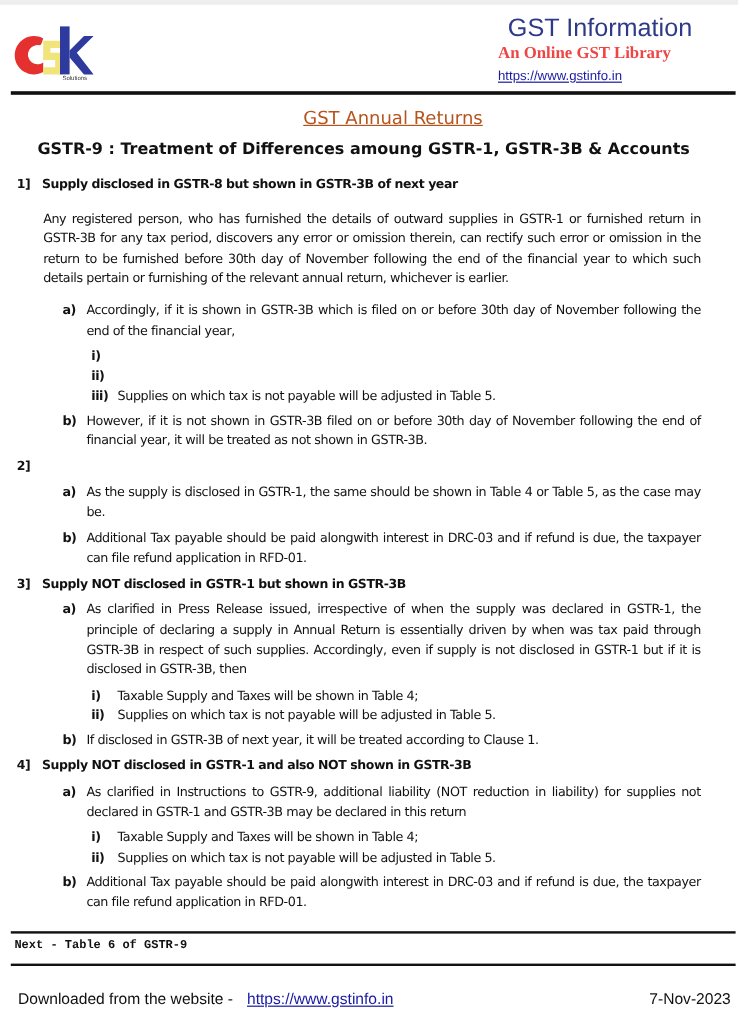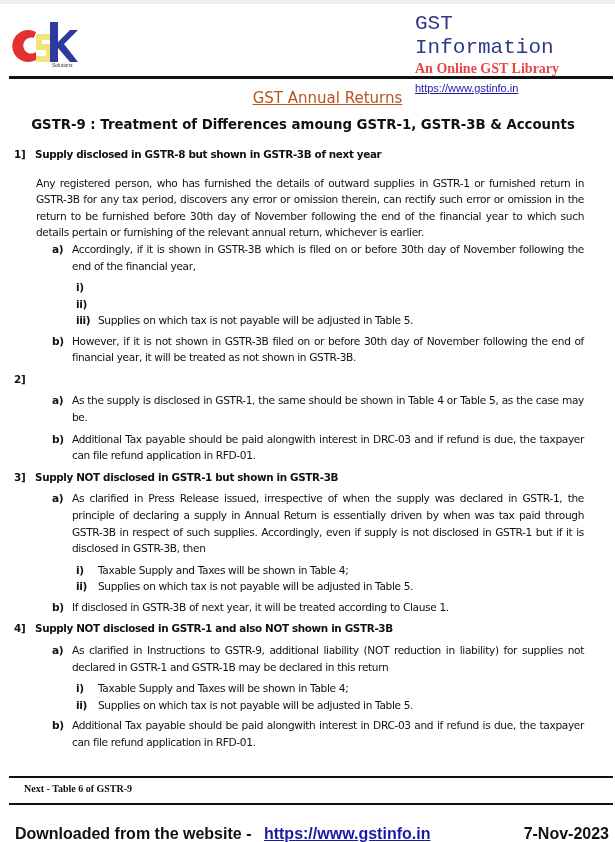--- a/index.html
+++ b/index.html
@@ -1,44 +1,44 @@
 <!DOCTYPE html>
 <html><head>
 <meta charset="utf-8">
 <style>
   html, body { margin:0; padding:0; background:#ffffff; }
   body { width:615px; height:842px; position:relative; overflow:hidden;
          font-family:"Liberation Sans", sans-serif; color:#111; }
   .topbar { position:absolute; left:0; top:0; width:615px; height:4px; background:#eeeeee; }
   .logo { position:absolute; left:8px; top:18px; width:72px; height:50px; }
   .brand { position:absolute; right:30px; top:12px; text-align:left; width:170px; }
-  .brand-title { font-family:Liberation Mono, monospace; font-size:21px; color:#2e3a87; line-height:24px; }
+  .brand-title { font-family:Liberation Sans, sans-serif; font-size:21px; color:#2e3a87; line-height:24px;text-align:center; }
   .brand-sub { font-family:"Liberation Serif", serif; font-weight:bold; font-size:14px; color:#ef4444; line-height:18px; }
   .brand-link { font-size:11px; color:#1a1aa6; text-decoration:underline; line-height:18px; display:inline-block; }
   .rule-top { position:absolute; left:9px; width:604px; top:76px; height:3px; background:#111; }
   .doc-title { position:absolute; left:0; width:615px; top:89px; text-align:center; font-family:"DejaVu Sans", sans-serif;
                font-size:15px; color:#b5541c; text-decoration:underline; font-weight:normal;padding-left:20px; }
   .doc-subtitle { position:absolute; left:0; width:606px; top:117px; text-align:center; font-family:"DejaVu Sans", sans-serif;
                font-size:13.3px; font-weight:bold; color:#111; }
   .content { position:absolute; left:14px; top:146px; width:570px; font-family:"DejaVu Sans", sans-serif; font-size:10.6px;
              line-height:16.6px; letter-spacing:-0.35px; }
   .sec-head { font-weight:bold; font-size:10.4px; display:flex; margin-bottom:5px; }
   .sec-num { width:21px; }
-  .para { margin-left:22px; text-align:justify; margin-top:12px; }
+  .para { margin-left:22px; text-align:justify; margin-top:12px; margin-bottom:10px; }
   .item { display:flex; margin-left:38px; margin-bottom:5px; }
   .item-label { width:20px; font-weight:bold; flex-shrink:0; }
   .item-text { text-align:justify; width:527px; }
   .sub-list { margin-left:62px; margin-top:2px; margin-bottom:4px; }
   .sub { display:flex; line-height:16.5px; }
   .sub-label { width:22px; font-weight:bold; flex-shrink:0; text-align:left; }
   .sec { margin-bottom:2px; }
   .rule-mid { position:absolute; left:9px; width:604px; top:776px; height:2px; background:#111; }
-  .next { position:absolute; left:24px; top:783px; font-family:Liberation Serif, serif; font-size:10px; font-weight:bold; }
+  .next { position:absolute; left:12px; top:783px; font-family:Liberation Mono, monospace; font-size:10px; font-weight:bold; }
   .rule-bot { position:absolute; left:9px; width:604px; top:803px; height:2px; background:#111; }
-  .footer { position:absolute; left:15px; right:6px; top:825px; font-size:16px; font-weight:bold; display:flex; justify-content:space-between; }
+  .footer { position:absolute; left:15px; right:6px; top:825px; font-size:13px; font-weight:normal; display:flex; justify-content:space-between; }
   .footer-link { color:#1a1aa6; text-decoration:underline; margin-left:8px; }
 </style>
 </head>
 <body>
 
 <div class="topbar"></div>
 
 <div class="logo">
   <svg width="72" height="50" viewBox="0 0 72 50">
     <path d="M28 14 A16 16 0 1 0 28 42 L28 34 A8 8 0 1 1 26 20 Z" fill="#e53030"></path>
@@ -126,21 +126,21 @@
         <span class="item-text">If disclosed in GSTR-3B of next year, it will be treated according to Clause 1.</span>
       </div>
     </div>
     <div class="sec">
       <div class="sec-head">
         <span class="sec-num">4]</span>
         <span>Supply NOT disclosed in GSTR-1 and also NOT shown in GSTR-3B</span>
       </div>
       <div class="item">
         <span class="item-label">a)</span>
-        <span class="item-text">As clarified in Instructions to GSTR-9, additional liability (NOT reduction in liability) for supplies not declared in GSTR-1 and GSTR-1B may be declared in this return</span>
+        <span class="item-text">As clarified in Instructions to GSTR-9, additional liability (NOT reduction in liability) for supplies not declared in GSTR-1 and GSTR-3B may be declared in this return</span>
       </div>
       <div class="sub-list">
         <div class="sub">
           <span class="sub-label">i)</span>
           <span>Taxable Supply and Taxes will be shown in Table 4;</span>
         </div>
         <div class="sub">
           <span class="sub-label">ii)</span>
           <span>Supplies on which tax is not payable will be adjusted in Table 5.</span>
         </div>

